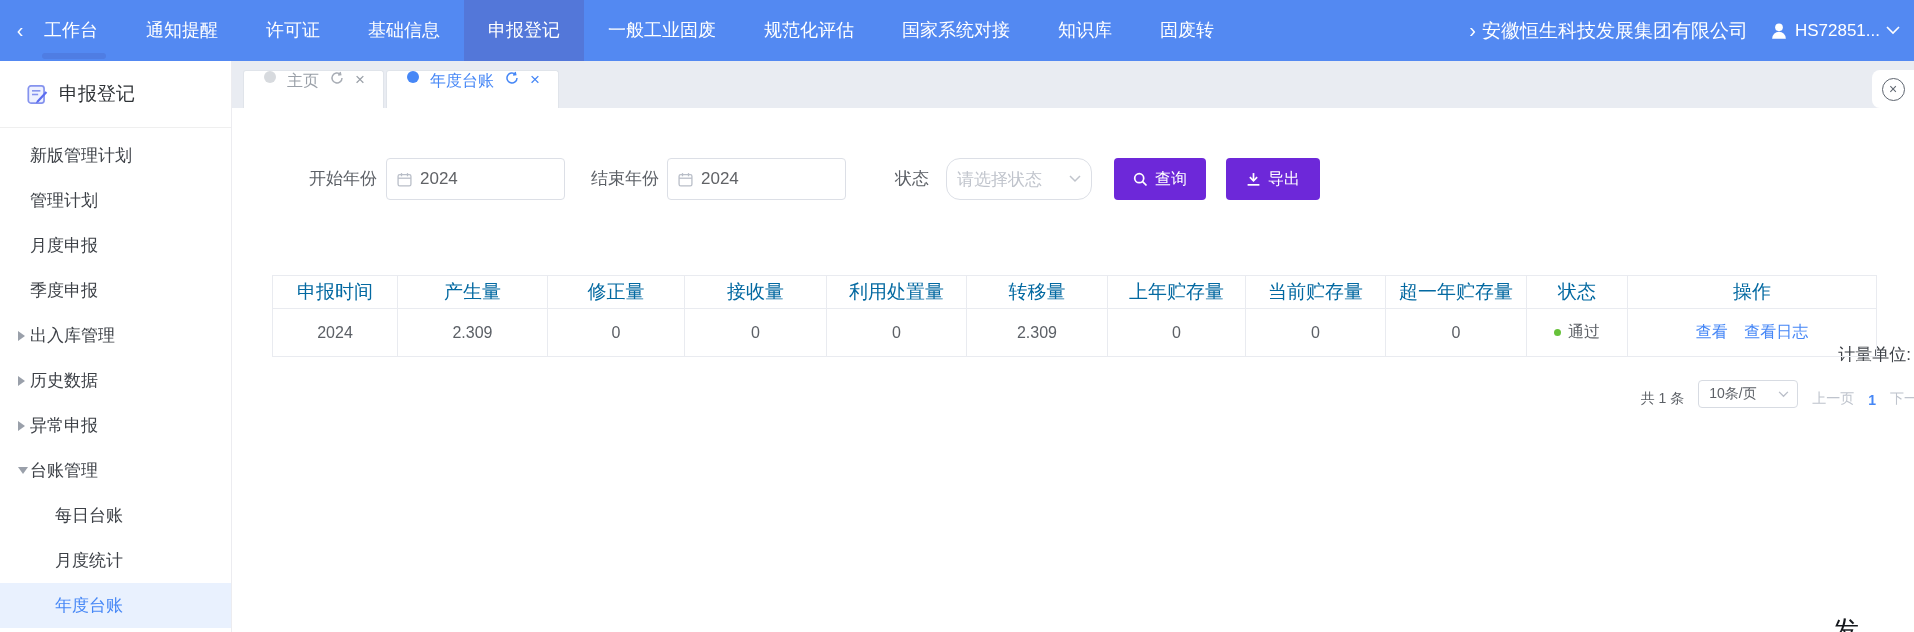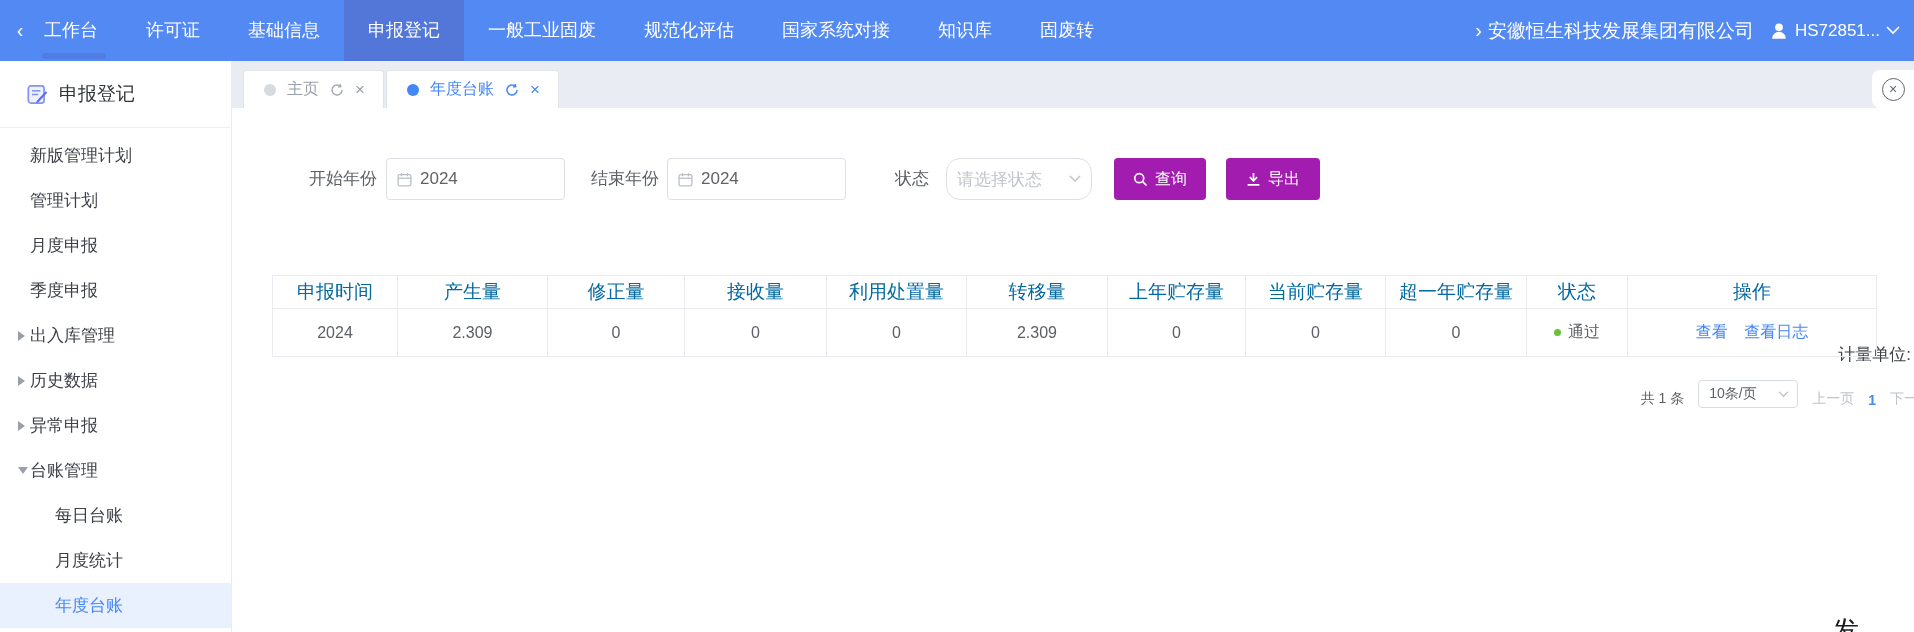--- a/index.html
+++ b/index.html
@@ -11,57 +11,57 @@
   .navbar { position:absolute; left:0; top:0; width:100%; height:61px; background:#5389f2; display:flex; align-items:stretch; color:#fff; }
   .brand { width:225px; display:flex; align-items:center; flex:0 0 auto; }
   .logo { width:37px; height:37px; margin-left:11px; flex:0 0 auto; }
   .brand-title { margin-left:32px; font-size:20px; letter-spacing:1px; }
   .nav-collapse { width:40px; display:flex; align-items:center; justify-content:center; font-size:20px; cursor:pointer; }
   .nav-scroll { display:flex; overflow:hidden; flex:1 1 auto; position:relative; }
   .nav-item { font-size:18px; line-height:61px; padding:0 24px; white-space:nowrap; cursor:pointer; }
   .nav-item.active { background:#5377d9; }
   .nav-thumb { position:absolute; left:2px; bottom:2px; width:64px; height:6px; border-radius:3px; background:#4f7de3; }
   .nav-expand { display:flex; align-items:center; padding:0 6px 0 2px; font-size:20px; cursor:pointer; }
-  .nav-right { display:flex; align-items:center; gap:15px; padding-right:14px; flex:0 0 auto; }
+  .nav-right { display:flex; align-items:center; gap:21px; padding-right:14px; flex:0 0 auto; }
   .company { font-size:19px; white-space:nowrap; }
   .user-wrap { display:flex; align-items:center; gap:6px; cursor:pointer; }
   .username { font-size:17px; }
   .chev-down { width:14px; height:9px; }
 
   
   .sidebar { position:absolute; left:0; top:61px; width:232px; height:571px; background:#fff; border-right:1px solid #ececf0; }
   .sb-head { height:67px; display:flex; align-items:center; padding-left:27px; gap:11px; border-bottom:1px solid #efefef; }
   .sb-head-title { font-size:19px; color:#2f3337; }
   .sb-menu { padding-top:5px; }
   .sb-item { height:45px; display:flex; align-items:center; font-size:17px; color:#3d4147; cursor:pointer; position:relative; padding-left:30px; }
   .sb-item .caret { position:absolute; left:18px; }
   .caret-right { width:0; height:0; border-left:7px solid #9aa0aa; border-top:5px solid transparent; border-bottom:5px solid transparent; }
   .caret-down { width:0; height:0; border-top:7px solid #9aa0aa; border-left:5px solid transparent; border-right:5px solid transparent; }
   .sb-sub { padding-left:55px; }
   .sb-item.active { background:#e9f1fe; color:#4687f6; }
 
   
   .tabbar { position:absolute; left:232px; top:61px; width:1682px; height:47px; background:#e9ecf2; }
   .tabs { position:absolute; left:11px; bottom:0; display:flex; height:38px; }
-  .tab { background:#fff; border:1px solid #e0e4ea; border-bottom:none; border-radius:3px 3px 0 0; display:flex; align-items:center; gap:11px; padding:0 18px 0 20px; margin-right:2px; font-size:16px; color:#9aa0a8; cursor:pointer; }
+  .tab { background:#fff; border:1px solid #e0e4ea; border-bottom:none; border-radius:3px 3px 0 0; display:flex; gap:11px; padding:0 18px 0 20px; margin-right:2px; font-size:16px; color:#9aa0a8; cursor:pointer; }
   .tab .tab-dot { width:12px; height:12px; border-radius:50%; background:#d7dade; }
   .tab .tab-x { font-size:17px; line-height:1; }
   .tab.active { color:#4687f6; }
   .tab.active .tab-dot { background:#4687f6; }
   .close-all { position:absolute; right:0; top:9px; width:42px; height:38px; background:#fff; border-radius:8px 0 0 8px; display:flex; align-items:center; justify-content:center; cursor:pointer; }
   .close-all .circle-x { width:23px; height:23px; border:1.5px solid #5f6670; border-radius:50%; display:flex; align-items:center; justify-content:center; font-size:14px; color:#5f6670; }
 
   
   .content { position:absolute; left:233px; top:108px; width:1863px; height:524px; background:#fff; overflow:hidden;padding-left:36px; }
 
   .form-row { position:absolute; top:50px; left:0; width:100%; height:42px; }
   .f-label { position:absolute; height:42px; line-height:42px; font-size:17px; color:#5c6066; text-align:right; }
   .f-input { position:absolute; height:42px; border:1px solid #dcdfe6; border-radius:4px; background:#fff; display:flex; align-items:center; gap:8px; padding:0 10px; font-size:17px; color:#606266; }
   .f-input.select { color:#c0c4cc; justify-content:space-between; }
-  .btn { position:absolute; height:42px; border:none; border-radius:4px; background:#a21caf; color:#fff; font-size:16px; display:flex; align-items:center; justify-content:center; gap:7px; cursor:pointer; font-family:inherit; }
+  .btn { position:absolute; height:42px; border:none; border-radius:4px; background:#6d28d9; color:#fff; font-size:16px; display:flex; align-items:center; justify-content:center; gap:7px; cursor:pointer; font-family:inherit; }
 
   .unit-row { position:absolute; top:234px; right:52px; height:24px; display:flex; align-items:center; font-size:17px; color:#3d4147; }
   .radio-on { width:18px; height:18px; border-radius:50%; background:#3f97f8; display:inline-flex; align-items:center; justify-content:center; margin:0 10px 0 16px; }
   .radio-on i { width:7px; height:7px; border-radius:50%; background:#fff; }
   .radio-off { width:17px; height:17px; border-radius:50%; border:1px solid #ccd0d7; background:#fff; margin:0 10px 0 28px; }
   .unit-on { color:#4687f6; }
 
   table.grid { position:absolute; left:39px; top:167px; width:1604px; border-collapse:collapse; table-layout:fixed; }
   table.grid th, table.grid td { border:1px solid #e9ebf0; text-align:center; }
   table.grid th { height:33px; font-size:19px; font-weight:400; color:#0369a1; }
@@ -84,20 +84,21 @@
 </style>
 </head>
 <body>
 
 <div class="app">
 
   <div class="navbar">
     <span class="nav-collapse">‹</span>
     <div class="nav-scroll">
       <span class="nav-item" style="padding-left:4px">工作台</span>
+      <span class="nav-item">通知提醒</span>
       <span class="nav-item">许可证</span>
       <span class="nav-item">基础信息</span>
       <span class="nav-item active">申报登记</span>
       <span class="nav-item">一般工业固废</span>
       <span class="nav-item">规范化评估</span>
       <span class="nav-item">国家系统对接</span>
       <span class="nav-item">知识库</span>
       <span class="nav-item">固废转</span>
       <span class="nav-thumb"></span>
     </div>

